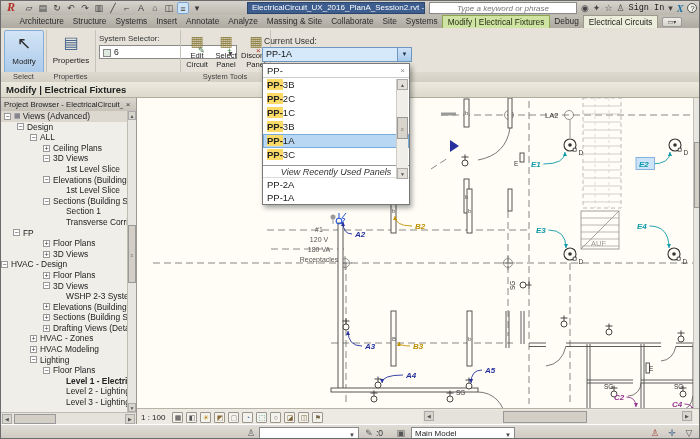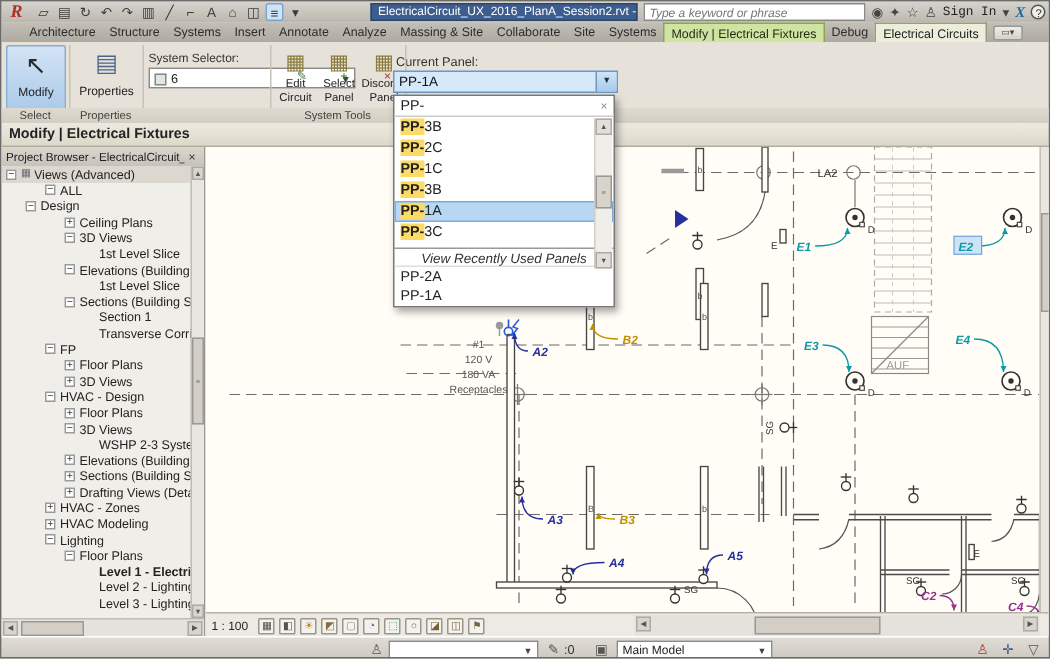--- a/index.html
+++ b/index.html
@@ -5,21 +5,21 @@
   html,body{margin:0;padding:0;background:#888;}
   *{box-sizing:border-box;font-family:"Liberation Sans",sans-serif;}
   #win{position:relative;width:700px;height:439px;background:#e6e2d9;overflow:hidden;border:1px solid #6b6b6b;}
   
   #titlebar{position:absolute;left:0;top:0;width:700px;height:14px;background:linear-gradient(#d6d3cc,#bcb8b0);}
   #applogo{position:absolute;left:2px;top:0;width:16px;height:13px;font:italic bold 12px "Liberation Serif",serif;color:#b03028;line-height:13px;text-align:center;}
   #qat{position:absolute;left:22px;top:0;height:14px;display:flex;align-items:center;gap:2px;}
   .qicon{display:inline-block;width:12px;height:12px;font-size:9px;line-height:12px;text-align:center;color:#3a3a3a;}
   .qicon.act{background:#cfe3f7;border:1px solid #7aa6d6;border-radius:2px;}
   #titlechip{position:absolute;left:246px;top:1px;width:178px;height:12px;background:#3c5d8d;border:1px solid #2c456b;color:#fff;font-size:8px;line-height:10px;padding:0 4px;white-space:nowrap;overflow:hidden;}
-  #searchbox{position:absolute;left:428px;top:1px;width:148px;height:12px;background:#fff;border:1px solid #8a8a8a;font-size:8px;font-style:italic;color:#888;padding:0 3px;}
+  #searchbox{position:absolute;left:428px;top:1px;width:148px;height:12px;background:#fff;border:1px solid #8a8a8a;font-size:8px;font-style:italic;color:#888;padding:0 3px;text-align:center;}
   #icicons{position:absolute;left:580px;top:0;height:14px;display:flex;align-items:center;gap:4px;}
   .icic{font-size:9px;color:#444;}
   #signin{font-size:8.5px;color:#222;font-family:Liberation Mono, monospace;}
   #xchg{font:italic bold 10px "Liberation Serif",serif;color:#1a6ea0;}
   #help{width:10px;height:10px;border:1px solid #555;border-radius:50%;font-size:7.5px;line-height:9px;text-align:center;color:#333;background:#efefea;}
   
   #tabs{position:absolute;left:0;top:14px;width:700px;height:13px;background:linear-gradient(#c2bfb7,#aeaaa1);display:flex;align-items:flex-end;padding-left:14px;white-space:nowrap;}
   .tab{height:13px;line-height:13px;padding:0 4.5px;font-size:8.3px;color:#2c2c2c;}
   .tab.active{background:#ecedda;color:#222;border:1px solid #9a9a88;border-bottom:none;}
   .tab.contextual{background:#cfe3a2;border:1px solid #8ba653;border-bottom:none;color:#1e2a12;}
@@ -171,21 +171,21 @@
       <span>Edit Circuit</span>
     </div>
     <div class="toolbtn" style="left:211px">
       <span class="gi">▦<span class="ov" style="color:#2a7a2a">+</span></span>
       <span>Select Panel</span>
     </div>
     <div class="toolbtn" style="left:240px;width:30px">
       <span class="gi">▦<span class="ov" style="color:#b03028">×</span></span>
       <span>Disconnect Panel</span>
     </div>
-    <div id="curlabel">Current Panel:</div>
+    <div id="curlabel">Current Used:</div>
     <div class="rsep" style="left:45px"></div>
     <div class="rsep" style="left:94px"></div>
     <div class="rsep" style="left:179px"></div>
     <div class="rsep" style="left:269px"></div>
     <div id="captions">
       <div class="cap" style="left:0;width:45px">Select</div>
       <div class="cap" style="left:45px;width:49px">Properties</div>
       <div class="cap" style="left:179px;width:90px">System Tools</div>
     </div>
   </div>
@@ -197,28 +197,28 @@
       <div id="pbtitle">
         <span class="tx">Project Browser - ElectricalCircuit_UX...</span>
         <span id="pbclose">×</span>
       </div>
       <div id="tree">
           <div class="trow sel" style="padding-left: 3px;">
             <span class="exp">−</span>
             <span class="ticon">▦</span>
             <span class="tlabel">Views (Advanced)</span>
           </div>
+          <div class="trow" style="padding-left: 16px;">
+            <span class="exp">−</span>
+            <span class="tlabel">Design</span>
+          </div>
           <div class="trow" style="padding-left: 29px;">
             <span class="exp">−</span>
             <span class="tlabel">ALL</span>
           </div>
-          <div class="trow" style="padding-left: 16px;">
-            <span class="exp">−</span>
-            <span class="tlabel">Design</span>
-          </div>
           <div class="trow" style="padding-left: 42px;">
             <span class="exp">+</span>
             <span class="tlabel">Ceiling Plans</span>
           </div>
           <div class="trow" style="padding-left: 42px;">
             <span class="exp">−</span>
             <span class="tlabel">3D Views</span>
           </div>
           <div class="trow" style="padding-left: 55px;">
             <span class="expsp"></span>
@@ -237,33 +237,33 @@
             <span class="tlabel">Sections (Building Sec</span>
           </div>
           <div class="trow" style="padding-left: 55px;">
             <span class="expsp"></span>
             <span class="tlabel">Section 1</span>
           </div>
           <div class="trow" style="padding-left: 55px;">
             <span class="expsp"></span>
             <span class="tlabel">Transverse Corrido</span>
           </div>
-          <div class="trow" style="padding-left: 29px;">
+          <div class="trow" style="padding-left: 12px;">
             <span class="exp">−</span>
             <span class="tlabel">FP</span>
           </div>
           <div class="trow" style="padding-left: 42px;">
             <span class="exp">+</span>
             <span class="tlabel">Floor Plans</span>
           </div>
           <div class="trow" style="padding-left: 42px;">
             <span class="exp">+</span>
             <span class="tlabel">3D Views</span>
           </div>
-          <div class="trow" style="padding-left: 29px;">
+          <div class="trow" style="">
             <span class="exp">−</span>
             <span class="tlabel">HVAC - Design</span>
           </div>
           <div class="trow" style="padding-left: 42px;">
             <span class="exp">+</span>
             <span class="tlabel">Floor Plans</span>
           </div>
           <div class="trow" style="padding-left: 42px;">
             <span class="exp">−</span>
             <span class="tlabel">3D Views</span>

